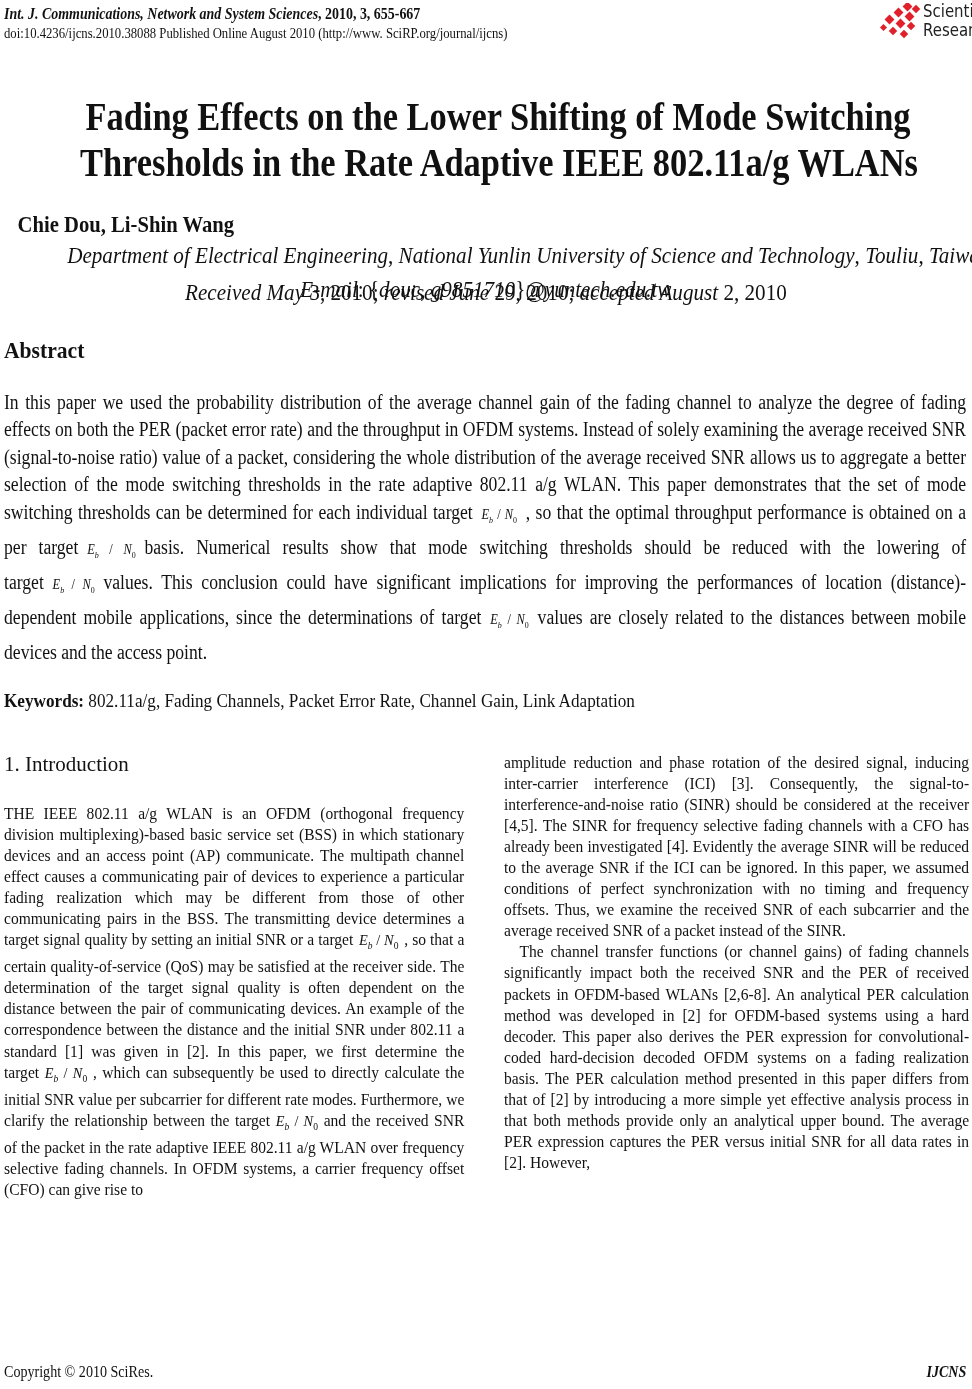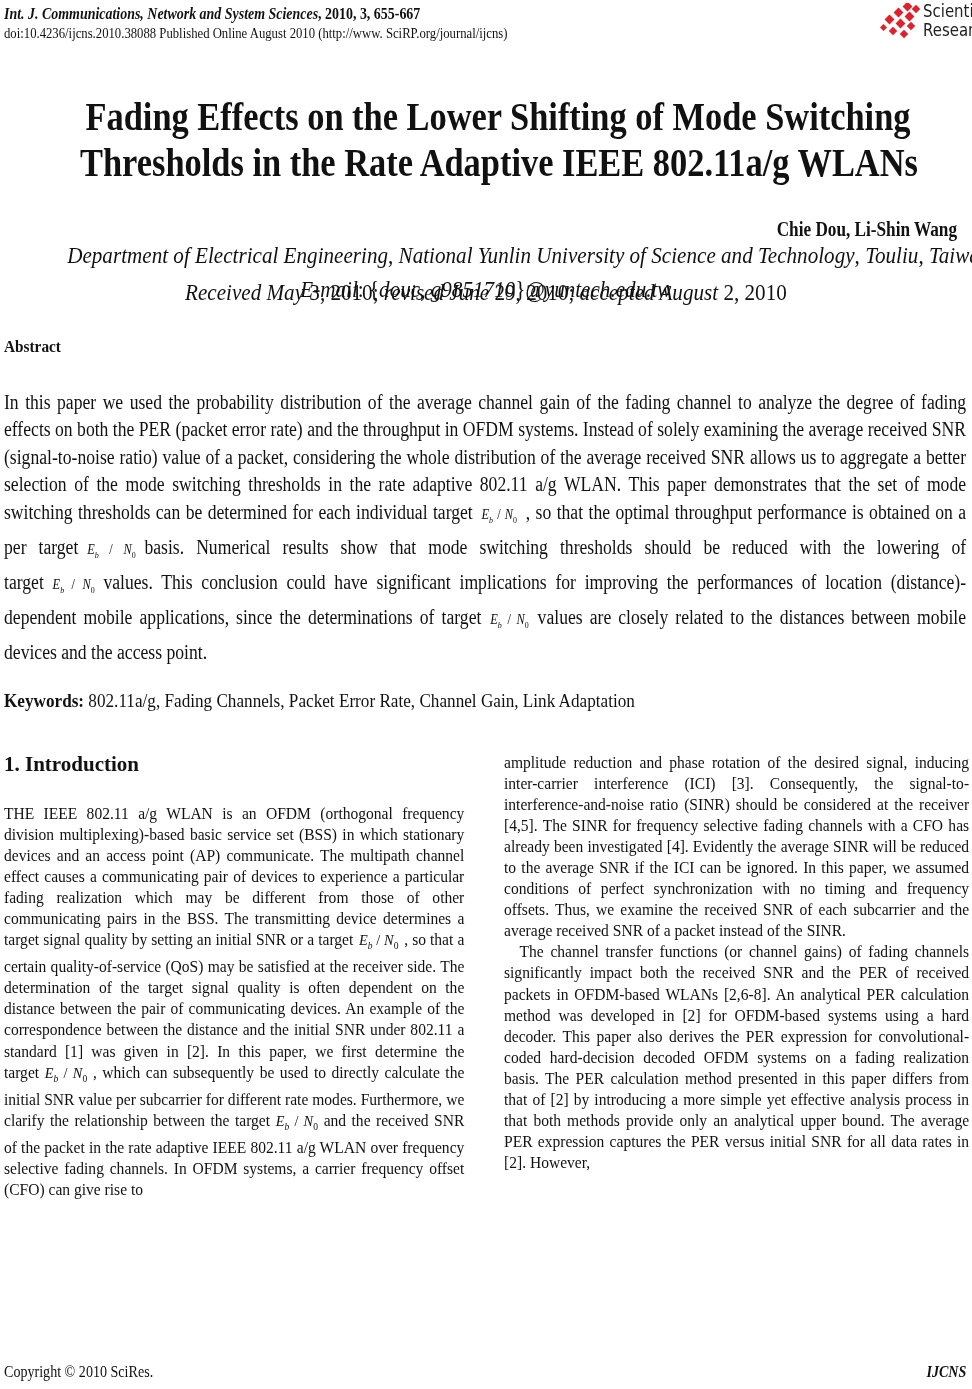--- a/index.html
+++ b/index.html
@@ -14,40 +14,40 @@
   #journal-line .plain { font-style: normal; }
   #doi-line { left: 4px; top: 24px; font-size: 15.5px; white-space: nowrap; transform: scaleX(0.82); transform-origin: left top; }
   #logo { left: 880px; top: 0px; width: 122px; height: 46px; }
   #logo svg { position: absolute; left: 0; top: 3px; }
   #logo .logo-text { position: absolute; left: 43px; font-family: "DejaVu Sans", sans-serif; font-size: 17px; color: #222; line-height: 19px; transform: scaleX(0.88); transform-origin: left top; white-space: nowrap; }
 
   
   #title { left: 0; top: 94px; width: 972px; text-align: center; font-weight: bold; font-size: 40px; line-height: 46px; padding-left: 12px; }
   #title .tline { display: block; white-space: nowrap; transform: scaleX(0.86); transform-origin: center top; }
 
-  #authors { left: 0; top: 218px; width: 972px; text-align: right; font-weight: bold; font-size: 20px; }
+  #authors { left: 0; top: 211px; width: 972px; text-align: left; font-weight: bold; font-size: 24px; }
   #authors span { display: inline-block; transform: scaleX(0.86); }
   .center-line { left: 0; width: 972px; text-align: center; font-size: 24px; font-style: italic; white-space: nowrap; }
   .center-line .inner { display: inline-block; transform: scaleX(0.88); }
   .center-line .up { font-style: normal; }
 
   
-  #abstract-heading { left: 4px; top: 337px; font-size: 17px; font-weight: bold; }
+  #abstract-heading { left: 4px; top: 337px; font-size: 24px; font-weight: bold; }
   #abstract-heading span { display:inline-block; transform: scaleX(0.9); transform-origin: left top; }
   #abstract-body { left: 4px; top: 389px; width: 1092px; font-size: 20px; line-height: 27.4px; text-align: justify; transform: scaleX(0.881); transform-origin: left top; }
   #abstract-body p { margin: 0; }
   .eb { font-style: italic; font-size: 14px; padding: 0 10px; white-space: nowrap; }
   .eb sub { font-size: 9px; font-style: italic; }
   .eb .n0 { font-style: normal; }
 
   #keywords { left: 4px; top: 690px; font-size: 19.5px; white-space: nowrap; transform: scaleX(0.88); transform-origin: left top; }
   #keywords b { font-weight: bold; }
 
   
-  #intro-heading { left: 4px; top: 752px; font-size: 21px; font-weight: bold; text-align: center; }
+  #intro-heading { left: 4px; top: 752px; font-size: 21px; font-weight: normal; text-align: center; }
   .col { position: absolute; font-size: 16.3px; line-height: 21.05px; text-align: justify; transform: scaleX(0.955); transform-origin: left top; }
   .col p { margin: 0; }
   .col .indent { text-indent: 1em; }
   #col-left { left: 4px; top: 803px; width: 482px; }
   #col-right { left: 504px; top: 752px; width: 487px; }
   .eb2 { font-style: italic; font-size: 15px; padding: 0 6px; white-space: nowrap; }
   .eb2 sub { font-size: 10px; font-style: normal; }
 
   
   #footer-left { left: 4px; top: 1363px; font-size: 16px; transform: scaleX(0.88); transform-origin: left top; white-space: nowrap; }

